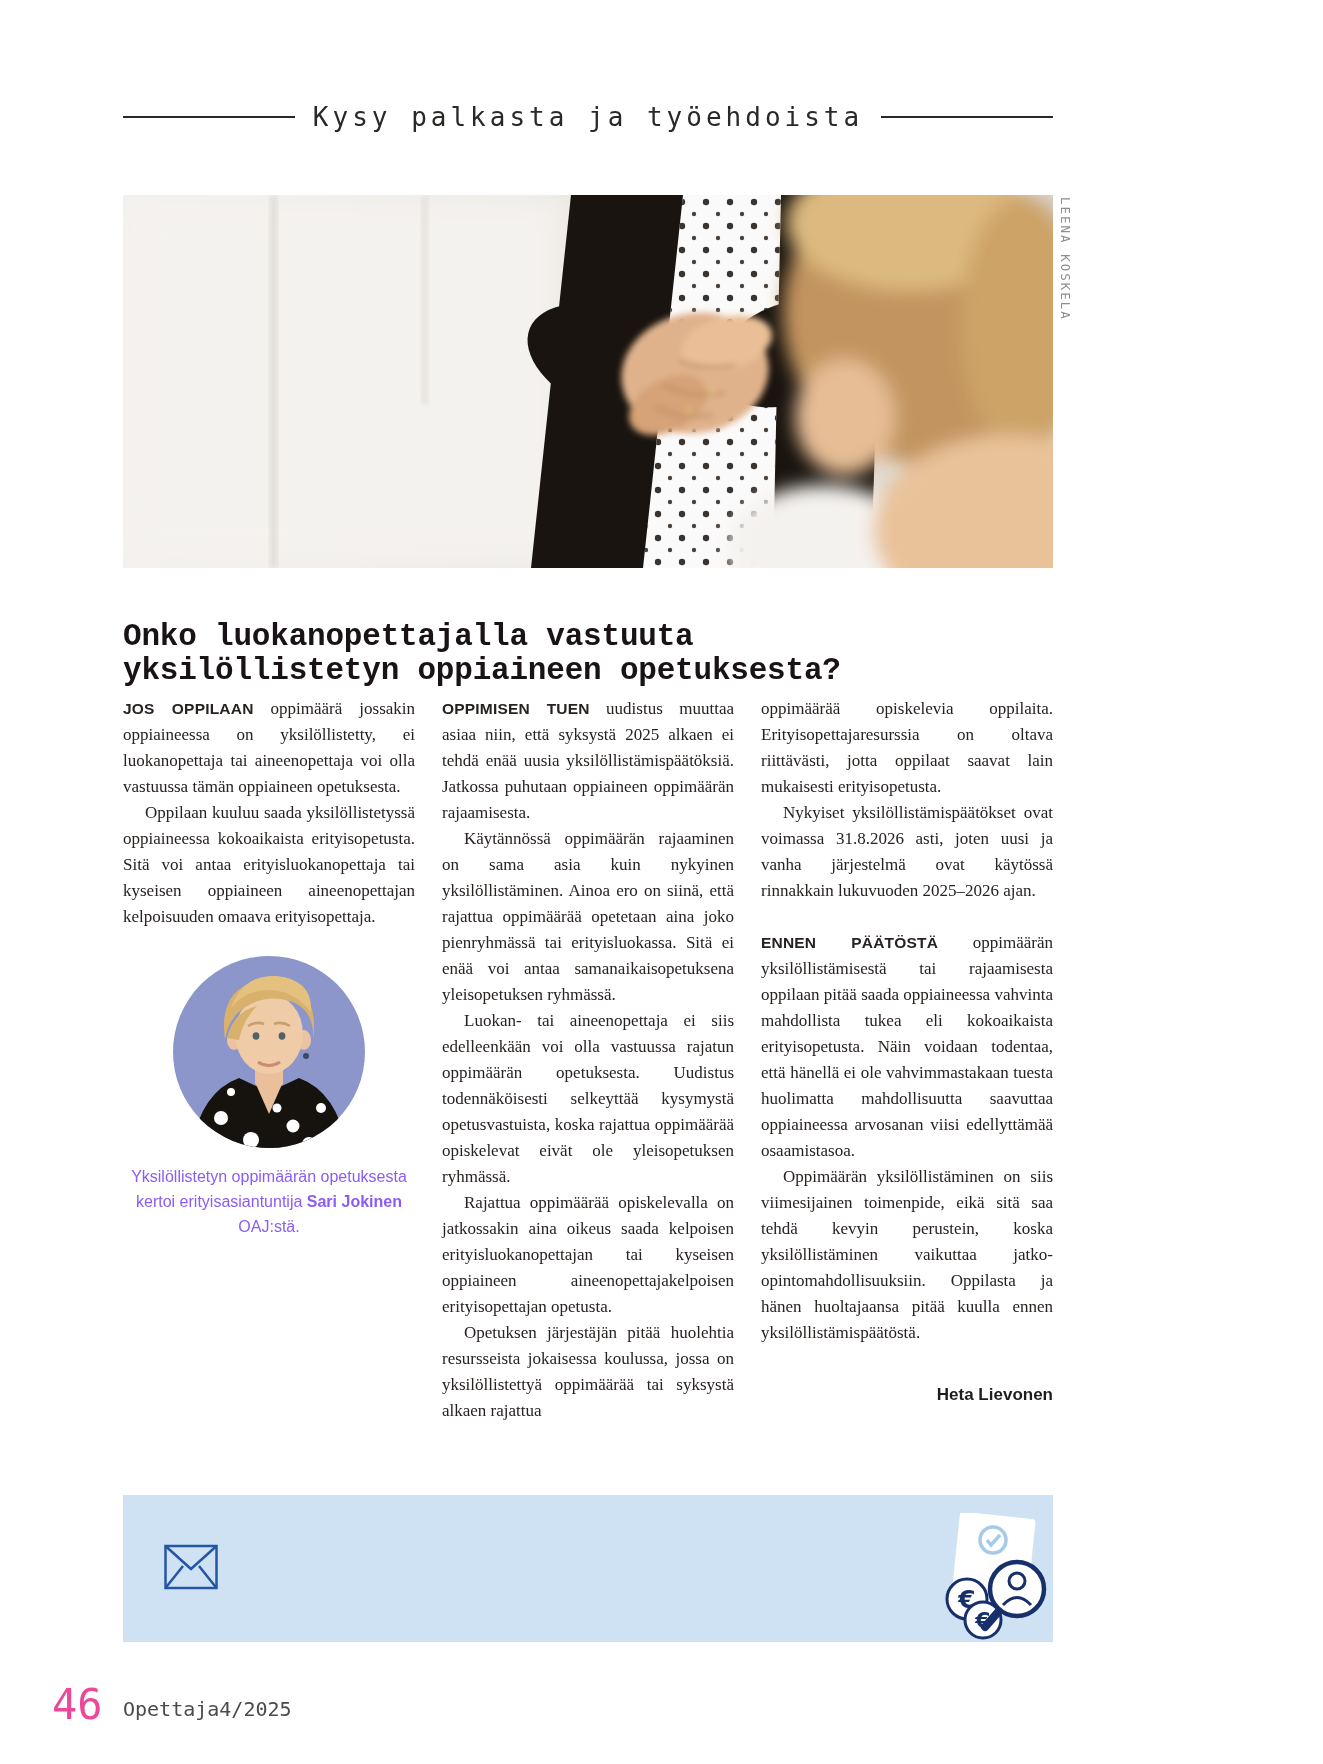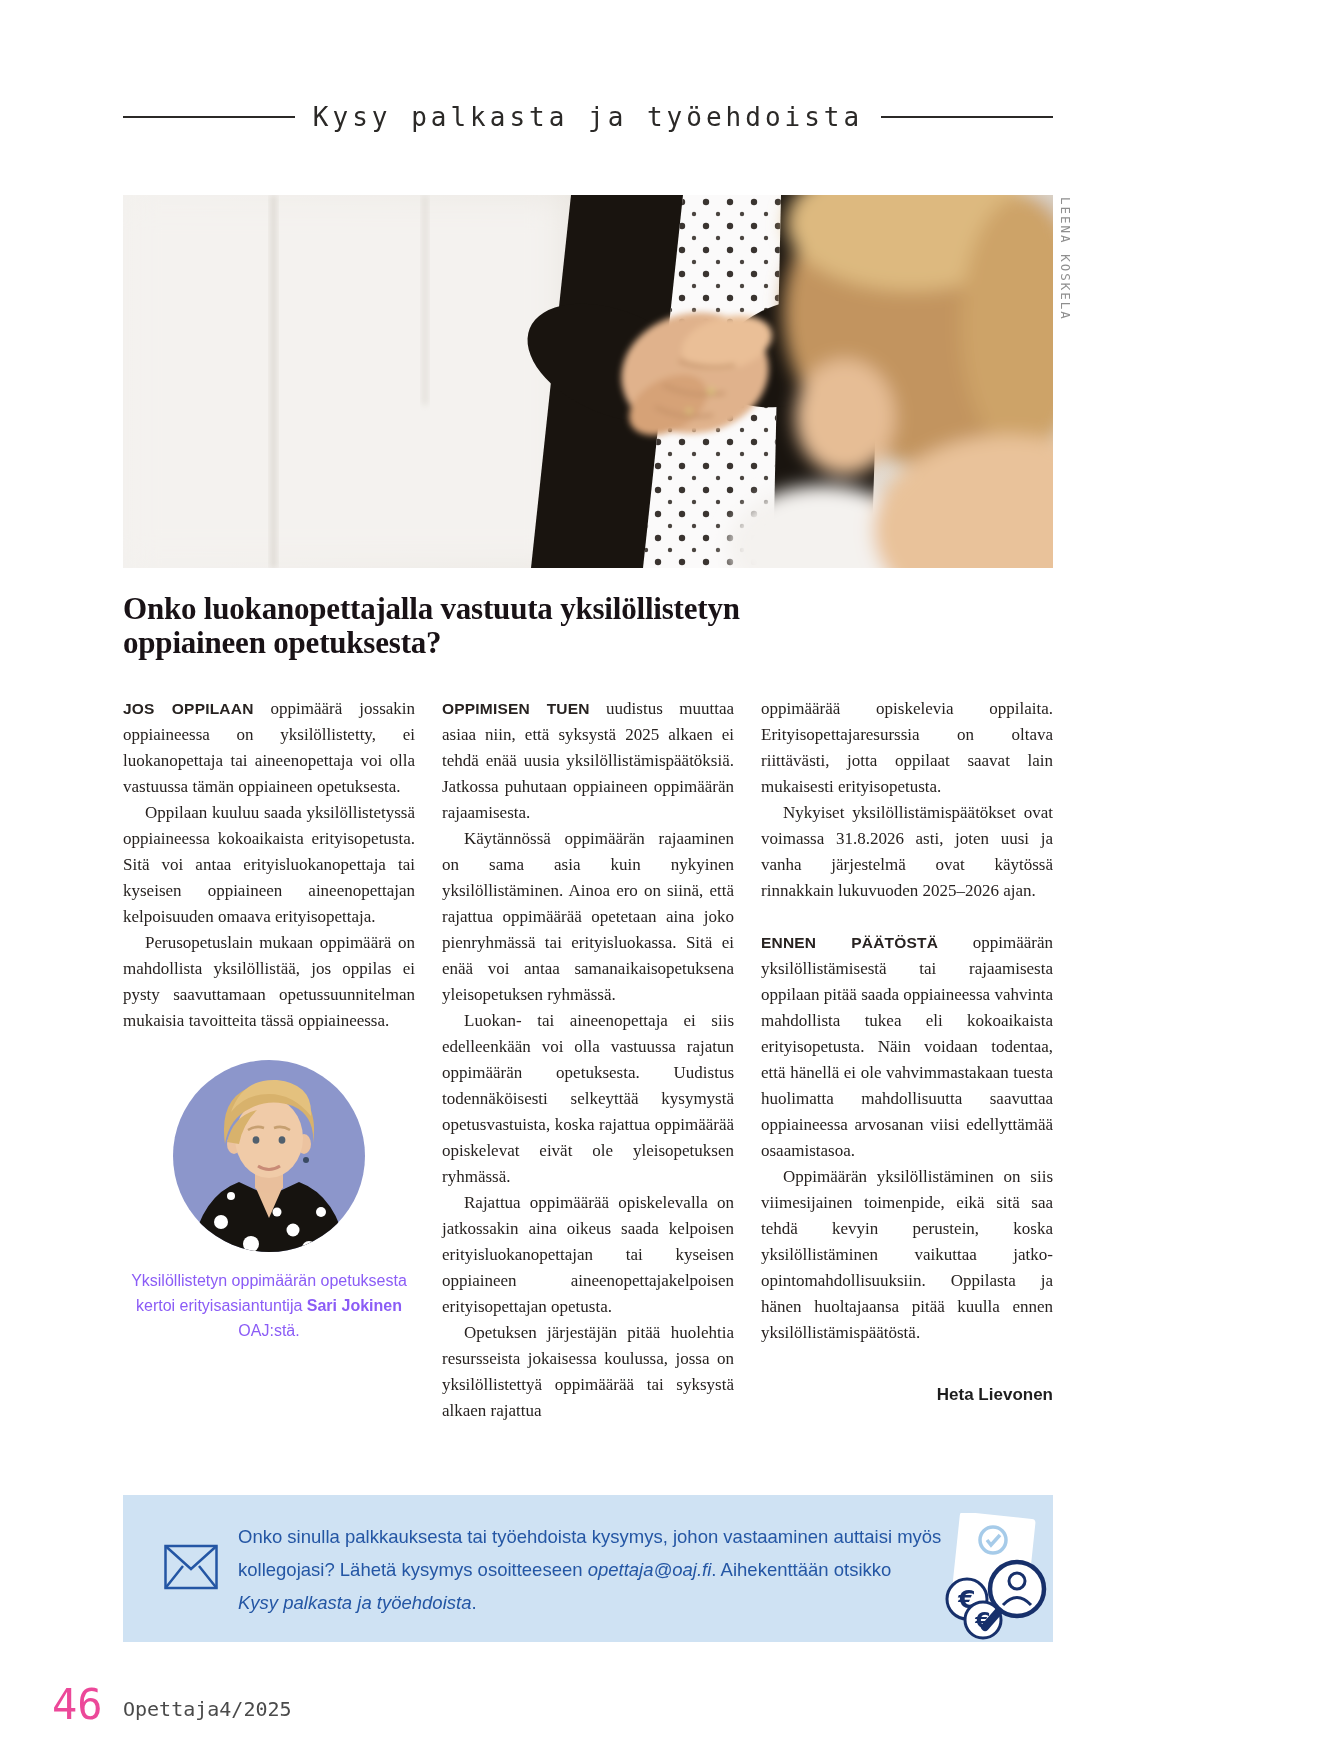--- a/index.html
+++ b/index.html
@@ -15,22 +15,22 @@
     font-size:26px; letter-spacing:4px; color:#2b2927; white-space:nowrap;
   }
   
   .hero { position:absolute; top:195px; left:123px; width:930px; height:373px; margin:0; overflow:hidden; background:#e9e5df; }
   .credit {
     position:absolute; top:197px; left:1058px; writing-mode:vertical-rl;
     font-family:"DejaVu Sans Mono", monospace; font-size:12.5px; letter-spacing:2px; color:#8f8f8f;
   }
   
   .headline {
-    position:absolute; top:592px; left:123px; width:760px; margin:0;
-    font-family:Liberation Serif, serif; font-weight:700; font-size:31px; line-height:33.5px;
+    position:absolute; top:620px; left:123px; width:760px; margin:0;
+    font-family:Liberation Mono, monospace; font-weight:700; font-size:31px; line-height:33.5px;
     letter-spacing:-0.2px; color:#191216;
   }
   
   .columns {
     position:absolute; top:696px; left:123px; width:930px;
     display:grid; grid-template-columns:1fr 1fr 1fr; column-gap:27px;
   }
   .col { font-size:17px; line-height:26px; text-align:justify; color:#272220; hyphens:auto; }
   .col p { margin:0; }
   .col p.ind { text-indent:22px; }
@@ -132,21 +132,20 @@
   </figure>
   <div class="credit">LEENA KOSKELA</div>
 
   <h1 class="headline">Onko luokanopettajalla vastuuta yksilöllistetyn oppiaineen opetuksesta?</h1>
 
   <main class="columns">
 
     <section class="col">
       <p><span class="lead">JOS OPPILAAN</span> <span>oppimäärä jossakin oppiaineessa on yksilöllistetty, ei luokanopettaja tai aineenopettaja voi olla vastuussa tämän oppiaineen opetuksesta.</span></p>
       <p class="ind">Oppilaan kuuluu saada yksilöllistetyssä oppiaineessa kokoaikaista erityisopetusta. Sitä voi antaa erityisluokanopettaja tai kyseisen oppiaineen aineenopettajan kelpoisuuden omaava erityisopettaja.</p>
-      <p class="ind">Perusopetuslain mukaan oppimäärä on mahdollista yksilöllistää, jos oppilas ei pysty saavuttamaan opetussuunnitelman mukaisia tavoitteita tässä oppiaineessa.</p>
 
       <div class="portrait">
         <svg width="192" height="192" viewBox="0 0 192 192">
           <defs>
               <clipPath id="pc">
                 <circle cx="96" cy="96" r="96"></circle>
               </clipPath>
             </defs>
           <g clip-path="url(#pc)">
             <rect width="192" height="192" fill="#8c96cb"></rect>
@@ -200,21 +199,20 @@
   </main>
 
   <aside class="infobox">
     <div class="envelope-wrap">
       <svg width="54" height="56" viewBox="0 0 54 56">
         <rect x="1.5" y="7" width="51" height="42" fill="none" stroke="#2456a4" stroke-width="2.5"></rect>
         <path d="M1.5,7 L27,30 L52.5,7" fill="none" stroke="#2456a4" stroke-width="2.5"></path>
         <path d="M1.5,49 L19,27 M52.5,49 L35,27" fill="none" stroke="#2456a4" stroke-width="2.5"></path>
       </svg>
     </div>
-    <p class="info-text"><span>Onko sinulla palkkauksesta tai työehdoista kysymys, johon  vastaaminen auttaisi myös kollegojasi? Lähetä kysymys osoitteeseen </span><em>opettaja@oaj.fi</em><span>. Aihekenttään otsikko </span><br><em>Kysy palkasta ja työehdoista</em><span>.</span></p>
     <div class="icon-cluster">
       <svg width="130" height="128" viewBox="0 0 130 128">
         <g transform="rotate(6 65 50)">
           <rect x="28" y="2" width="76" height="98" rx="4" fill="#ffffff"></rect>
         </g>
         <circle cx="66" cy="27" r="13" fill="none" stroke="#a6cbe9" stroke-width="3.5"></circle>
         <path d="M60,27 l4,5 l9,-10" stroke="#a6cbe9" stroke-width="3.5" fill="none"></path>
         <path d="M82,60 h16 M82,68 h16" stroke="#2456a4" stroke-width="2"></path>
         <g>
           <circle cx="40" cy="86" r="20" fill="#ffffff" stroke="#17306b" stroke-width="3"></circle>

